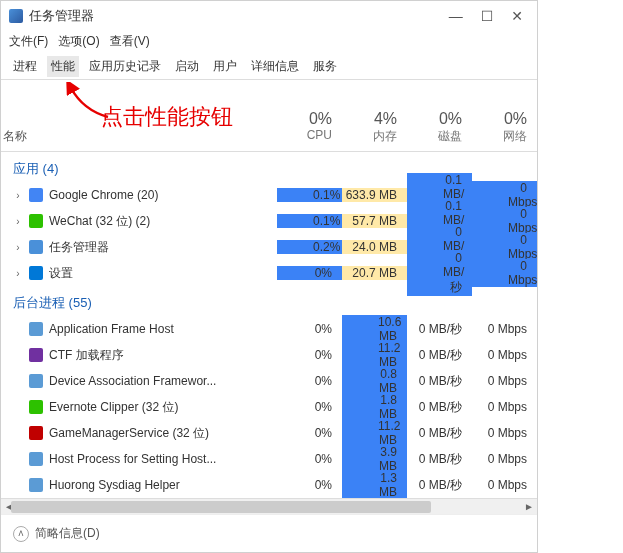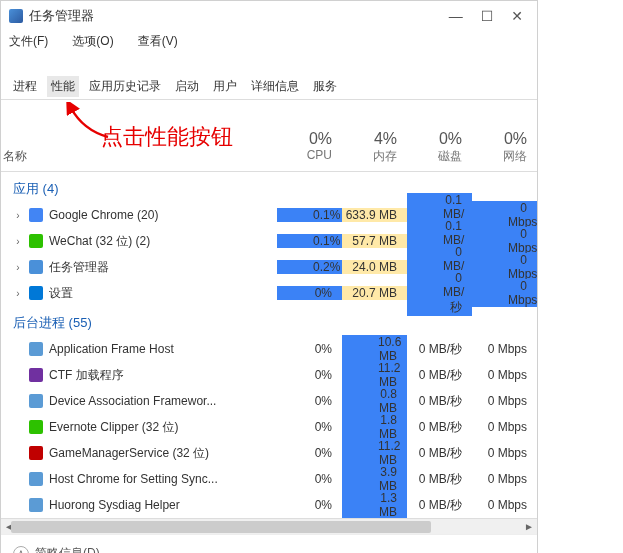--- a/index.html
+++ b/index.html
@@ -3,24 +3,24 @@
 <meta charset="utf-8">
 <style>
   * { margin: 0; padding: 0; box-sizing: border-box; }
   body { font-family: "Microsoft YaHei", "Segoe UI", sans-serif; font-size: 12px; color: #333; background: #fff; }
   .window { width: 538px; border: 1px solid #d0d0d0; background: #fff; }
   .titlebar { display: flex; align-items: center; padding: 6px 8px; }
   .titlebar .title { flex: 1; font-size: 13px; color: #333; display: flex; align-items: center; gap: 6px; }
   .title-icon { width: 14px; height: 14px; background: linear-gradient(135deg,#4a90d9,#2c5aa0); border-radius: 2px; display: inline-block; }
   .window-controls { display: flex; gap: 18px; color: #555; font-size: 14px; padding-right: 6px; }
   .window-controls span { cursor: pointer; }
-  .menubar { display: flex; gap: 24px; padding: 2px 8px 4px; font-size: 12px; color: #333; }
+  .menubar { display: flex; gap: 10px; padding: 2px 8px 4px; font-size: 12px; color: #333; }
   .menubar span { cursor: pointer; }
   .tabs { display: flex; gap: 6px; padding: 2px 8px; border-bottom: 1px solid #ddd; font-size: 12px; color: #333; }
-  .tab { cursor: pointer; padding: 2px 4px; margin-top: 20px; }
+  .tab { cursor: pointer; padding: 2px 4px; }
   .tab.highlight { background: #e8e8e8; }
   .annotation-wrap { position: relative; height: 0; }
   .annotation { position: absolute; left: 100px; top: 22px; color: #e60000; font-size: 22px; font-weight: 400; pointer-events: none; }
   .arrow { position: absolute; left: 62px; top: 2px; pointer-events: none; }
   .headers { display: flex; padding: 30px 0 6px 0; border-bottom: 1px solid #ddd; }
   .namecol { flex: 1; padding-left: 2px; display: flex; flex-direction: column; justify-content: flex-end; color: #555; }
   .metric-col { width: 65px; text-align: right; padding-right: 10px; }
   .metric-pct { font-size: 16px; color: #555; }
   .metric-lbl { font-size: 12px; color: #777; }
   .group-header { color: #1a5fb4; padding: 8px 12px 4px; font-size: 13px; }
@@ -208,21 +208,21 @@
           </div>
           <div class="cell">0%</div>
           <div class="cell highlight-cell">11.2 MB</div>
           <div class="cell">0 MB/秒</div>
           <div class="cell">0 Mbps</div>
         </div>
         <div class="row">
           <div class="namecell">
             <span class="noexpand"></span>
             <span class="icon" style="background: rgb(91, 155, 213);"></span>
-            <span>Host Chrome for Setting Sync...</span>
+            <span>Host Process for Setting Host...</span>
           </div>
           <div class="cell">0%</div>
           <div class="cell highlight-cell">3.9 MB</div>
           <div class="cell">0 MB/秒</div>
           <div class="cell">0 Mbps</div>
         </div>
         <div class="row">
           <div class="namecell">
             <span class="noexpand"></span>
             <span class="icon" style="background: rgb(91, 155, 213);"></span>

